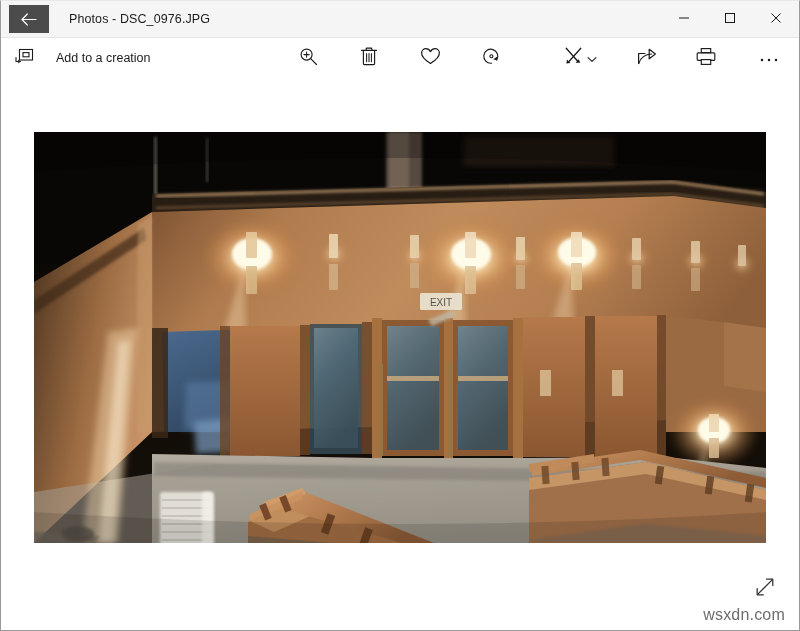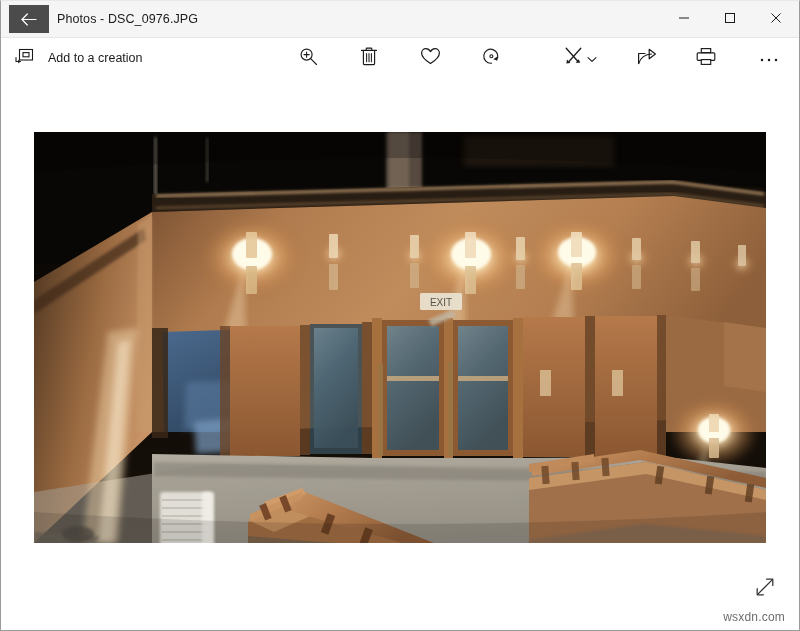--- a/index.html
+++ b/index.html
@@ -38,21 +38,21 @@
     background: #4b4b4b;
     display: flex;
     align-items: center;
     justify-content: center;
     cursor: pointer;
   }
   #back-button svg { display: block; }
   #window-title {
     display: flex;
     align-items: center;
-    padding-left: 8px;
+    padding-left: 20px;
     font-size: 12.5px;
     color: #1b1b1b;
     letter-spacing: 0.1px;
   }
   #window-controls {
     margin-left: auto;
     display: flex;
     align-items: stretch;
   }
   .win-ctrl {
@@ -70,21 +70,21 @@
     height: 41px;
     width: 100%;
     background: #ffffff;
     border-top: 1px solid #e6e6e6;
     display: flex;
     align-items: center;
   }
   #add-to-creation {
     display: flex;
     align-items: center;
-    gap: 14px;
+    gap: 22px;
     height: 34px;
     padding: 0 10px 0 14px;
     cursor: pointer;
   }
   #add-to-creation-label {
     font-size: 12.5px;
     color: #1b1b1b;
   }
   .tool-btn {
     width: 40px;
@@ -156,21 +156,21 @@
     height: 28px;
     display: flex;
     align-items: center;
     justify-content: center;
     cursor: nwse-resize;
   }
   #watermark {
     position: absolute;
     right: 14px;
     bottom: 6px;
-    font-size: 12px;
+    font-size: 16px;
     color: #6d6d6d;
     letter-spacing: 0.2px;
   }
 </style>
 </head>
 <body>
 
 <div id="app-window">
 
   <div id="title-bar">

